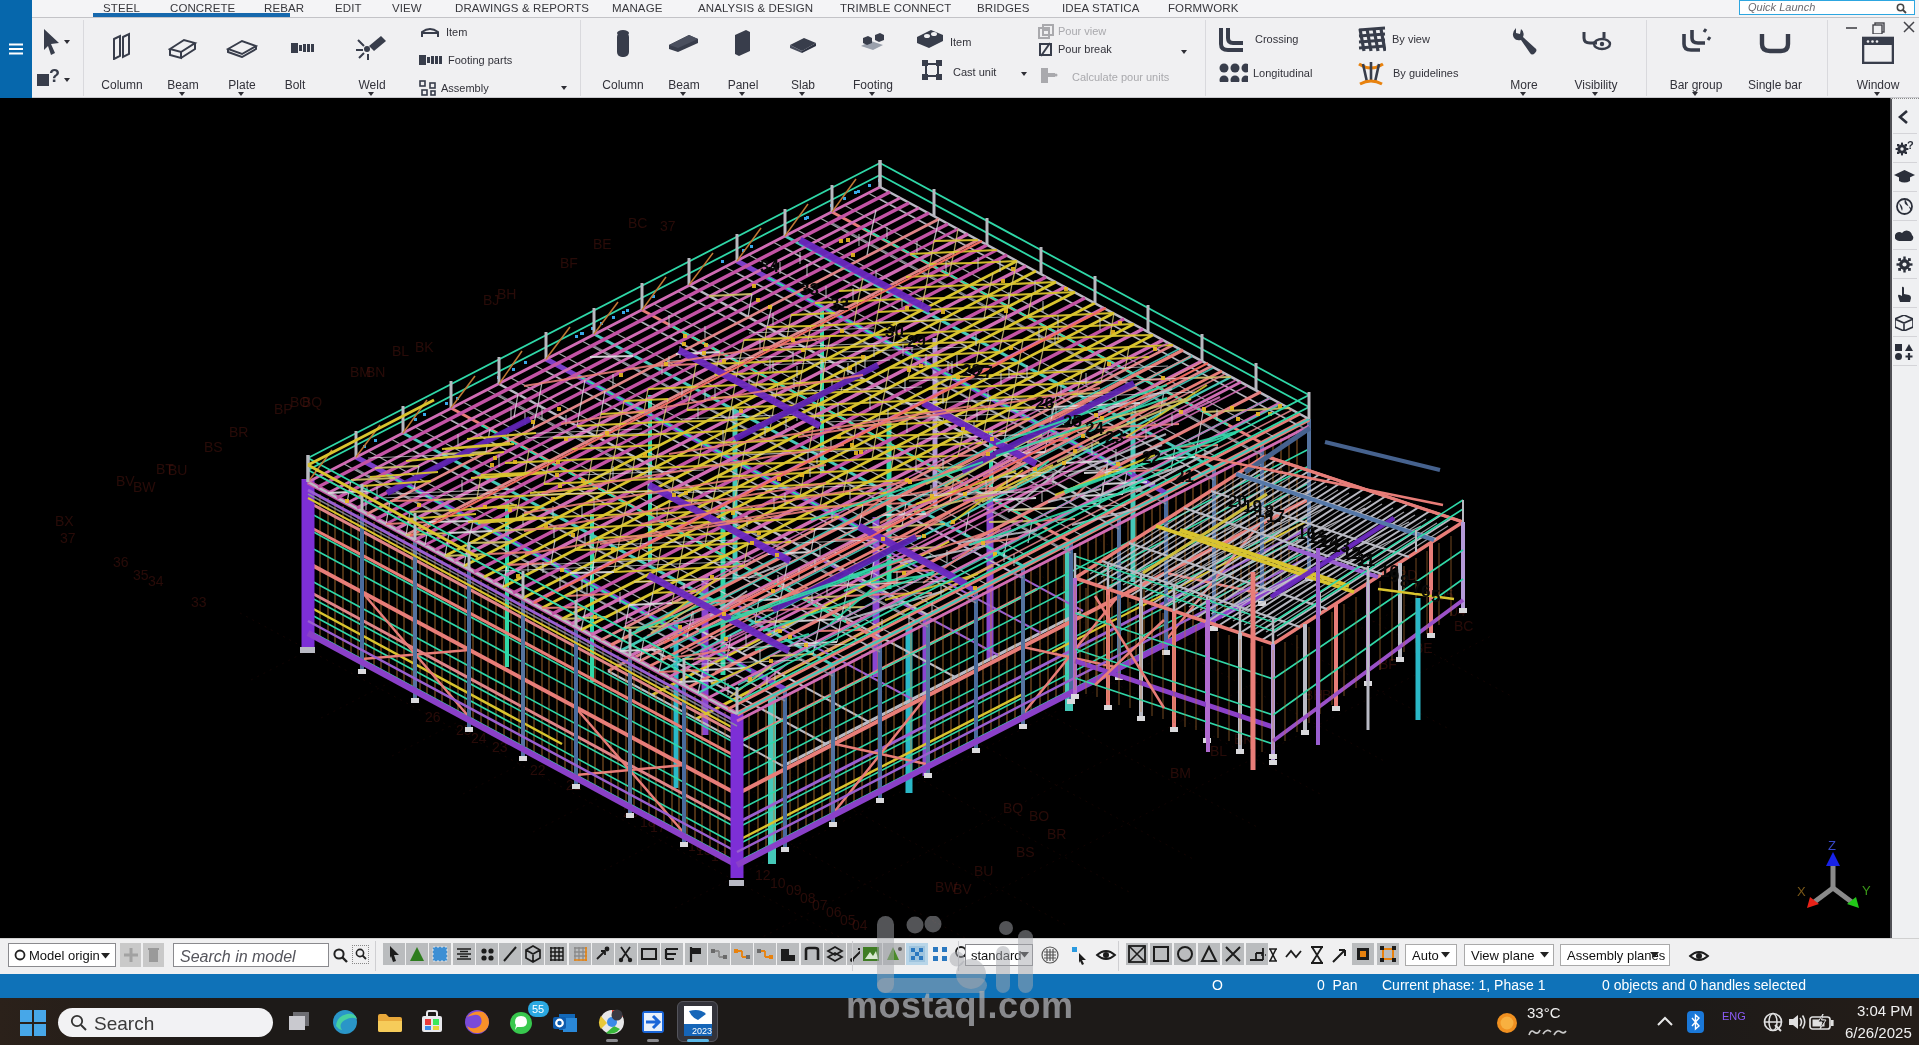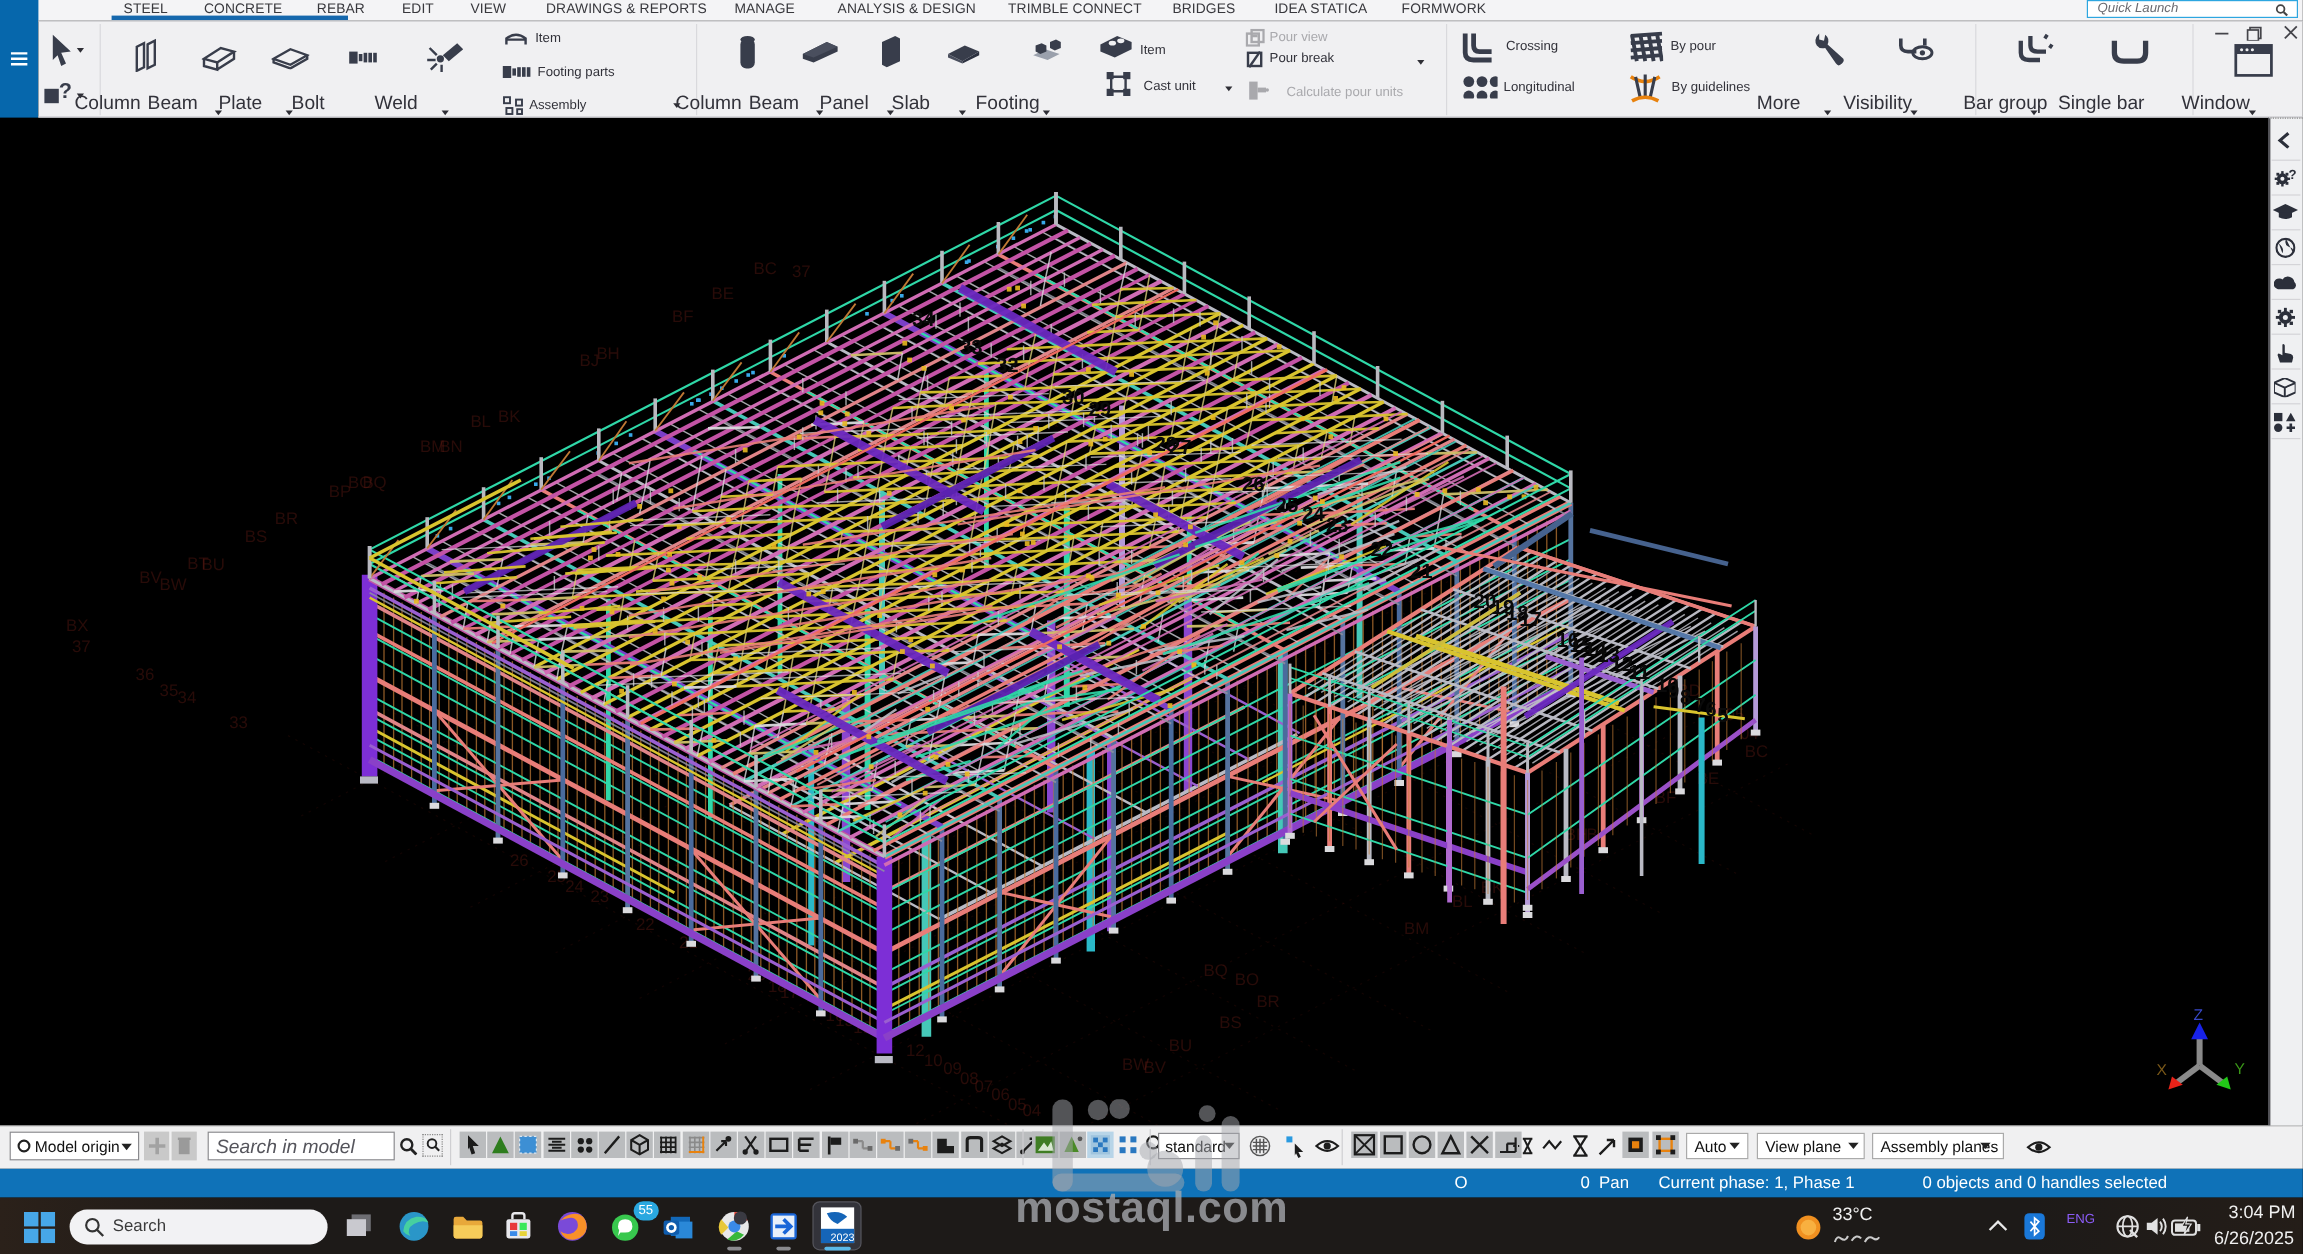--- a/index.html
+++ b/index.html
@@ -4,21 +4,21 @@
 html,body{width:1919px;height:1045px;overflow:hidden;background:#000;
  font-family:"Liberation Sans",sans-serif;}
 #root{position:absolute;top:0;left:0;width:1919px;height:1045px}
 .abs{position:absolute}
 #tabbar{position:absolute;left:0;top:0;width:1919px;height:17px;background:#f4f4f6}
 .tab{position:absolute;top:2px;font-size:11.5px;color:#38383d;letter-spacing:0.1px}
 #tabul{position:absolute;left:93px;top:13px;width:197px;height:4px;background:#1668ad}
 #bluesq{position:absolute;left:0;top:0;width:32px;height:98px;background:#0667ac}
 #ribbon{position:absolute;left:32px;top:17px;width:1887px;height:81px;background:#f0f0f2;border-top:1px solid #c3c3c7;border-bottom:1px solid #c9c9cd}
 .rsep{position:absolute;top:20px;width:1px;height:76px;background:#d9d9dd}
-.rlab{position:absolute;font-size:16px;color:#32323a;text-align:left;white-space:nowrap}
+.rlab{position:absolute;font-size:12px;color:#32323a;text-align:center;white-space:nowrap}
 .rlabL{position:absolute;font-size:11px;color:#32323a;white-space:nowrap}
 .rlabG{position:absolute;font-size:11px;color:#a9a9ad;white-space:nowrap}
 .caret{position:absolute;width:0;height:0;border-left:3.5px solid transparent;border-right:3.5px solid transparent;border-top:4px solid #2e2e35}
 #viewport{position:absolute;left:0;top:98px;width:1890px;height:840px;background:#000}
 #sidebar{position:absolute;left:1890px;top:98px;width:29px;height:840px;background:#eff0f2;border-left:2px solid #505055;border-top:1px dotted #888}
 .sbline{position:absolute;left:3px;width:24px;height:1px;background:#d4d4d8}
 #toolbar{position:absolute;left:0;top:938px;width:1919px;height:36px;background:#f0f0f1;border-top:1px solid #d0d0d0}
 .tbtn{position:absolute;top:4px;width:22px;height:22px;background:#babcbe}
 .tbtnB{position:absolute;top:4px;width:22px;height:22px;background:#b8d5e8}
 .tsep{position:absolute;top:2px;width:1px;height:30px;background:#cfcfd2}
@@ -1789,21 +1789,21 @@
     <svg class="abs" style="left:1358px;top:26px" width="28" height="26" viewBox="0 0 28 26">
       <path d="M2,3 L6,25" stroke="#383d4b" stroke-width="3.2"></path>
       <path d="M1,4 L27,2" stroke="#383d4b" stroke-width="3.2"></path>
       <path d="M9,3 L13,25" stroke="#383d4b" stroke-width="3.2"></path>
       <path d="M1,10 L27,8" stroke="#383d4b" stroke-width="3.2"></path>
       <path d="M16,3 L20,25" stroke="#383d4b" stroke-width="3.2"></path>
       <path d="M1,16 L27,14" stroke="#383d4b" stroke-width="3.2"></path>
       <path d="M23,3 L27,25" stroke="#383d4b" stroke-width="3.2"></path>
       <path d="M1,22 L27,20" stroke="#383d4b" stroke-width="3.2"></path>
     </svg>
-    <div class="rlabL" style="left:1392px;top:33px">By pour</div>
+    <div class="rlabL" style="left:1392px;top:33px">By view</div>
     <svg class="abs" style="left:1356px;top:58px" width="30" height="28" viewBox="0 0 30 28">
       <path d="M3,6 Q15,14 27,6" fill="none" stroke="#e8820e" stroke-width="3"></path>
       <path d="M15,4 L15,24 M7,6 L11,24 M23,6 L19,24" stroke="#383d4b" stroke-width="2.6"></path>
       <path d="M4,26 Q15,20 26,26" fill="none" stroke="#e8820e" stroke-width="3"></path>
     </svg>
     <div class="rlabL" style="left:1393px;top:67px">By guidelines</div>
     <svg class="abs" style="left:1510px;top:26px" width="28" height="30" viewBox="0 0 28 30">
       <path d="M6,2 Q1,7 4,12 Q6,15 11,14 L20,27 Q22,30 25,27 Q28,24 25,22 L13,11 Q15,6 11,3 L10,8 L6,7 Z" fill="#383d4b"></path>
     </svg>
     <div class="rlab" style="left:1464px;top:78px;width:120px">More</div>
@@ -2102,21 +2102,21 @@
       <rect x="0" y="0" width="12" height="12" fill="#47a7e8"></rect>
       <rect x="14" y="0" width="12" height="12" fill="#47a7e8"></rect>
       <rect x="0" y="14" width="12" height="12" fill="#47a7e8"></rect>
       <rect x="14" y="14" width="12" height="12" fill="#47a7e8"></rect>
     </svg>
     <div class="abs" style="left:58px;top:1008px;width:215px;height:29px;background:#f2f2f4;border-radius:15px"></div>
     <svg class="abs" style="left:70px;top:1014px;" width="17" height="17" viewBox="0 0 17 17">
       <circle cx="7" cy="7" r="5.2" fill="none" stroke="#333" stroke-width="1.8"></circle>
       <path d="M11,11 L16,16" stroke="#333" stroke-width="2"></path>
     </svg>
-    <div class="abs" style="left:94px;top:1013px;font-size:14px;color:#3a3a3a">Search</div>
+    <div class="abs" style="left:94px;top:1013px;font-size:19px;color:#3a3a3a">Search</div>
     <svg class="abs" style="left:286px;top:1008px;" width="28" height="28" viewBox="0 0 28 28">
       <rect x="7" y="4" width="16" height="14" fill="#6d6d72"></rect>
       <rect x="3" y="8" width="16" height="14" fill="#c9c9cf"></rect>
     </svg>
     <svg class="abs" style="left:331px;top:1008px;" width="28" height="28" viewBox="0 0 28 28">
       <circle cx="14" cy="14" r="12" fill="#2a96c8"></circle>
       <path d="M5,18 Q6,8 16,6 Q24,5 26,11 Q21,8 14,12 Q7,16 11,22 Q7,21 5,18 Z" fill="#46d0a0"></path>
     </svg>
     <svg class="abs" style="left:376px;top:1008px;" width="28" height="28" viewBox="0 0 28 28">
       <path d="M2,8 Q2,6 4,6 H10 L13,9 H24 Q26,9 26,11 V22 Q26,24 24,24 H4 Q2,24 2,22 Z" fill="#e8a83a"></path>

